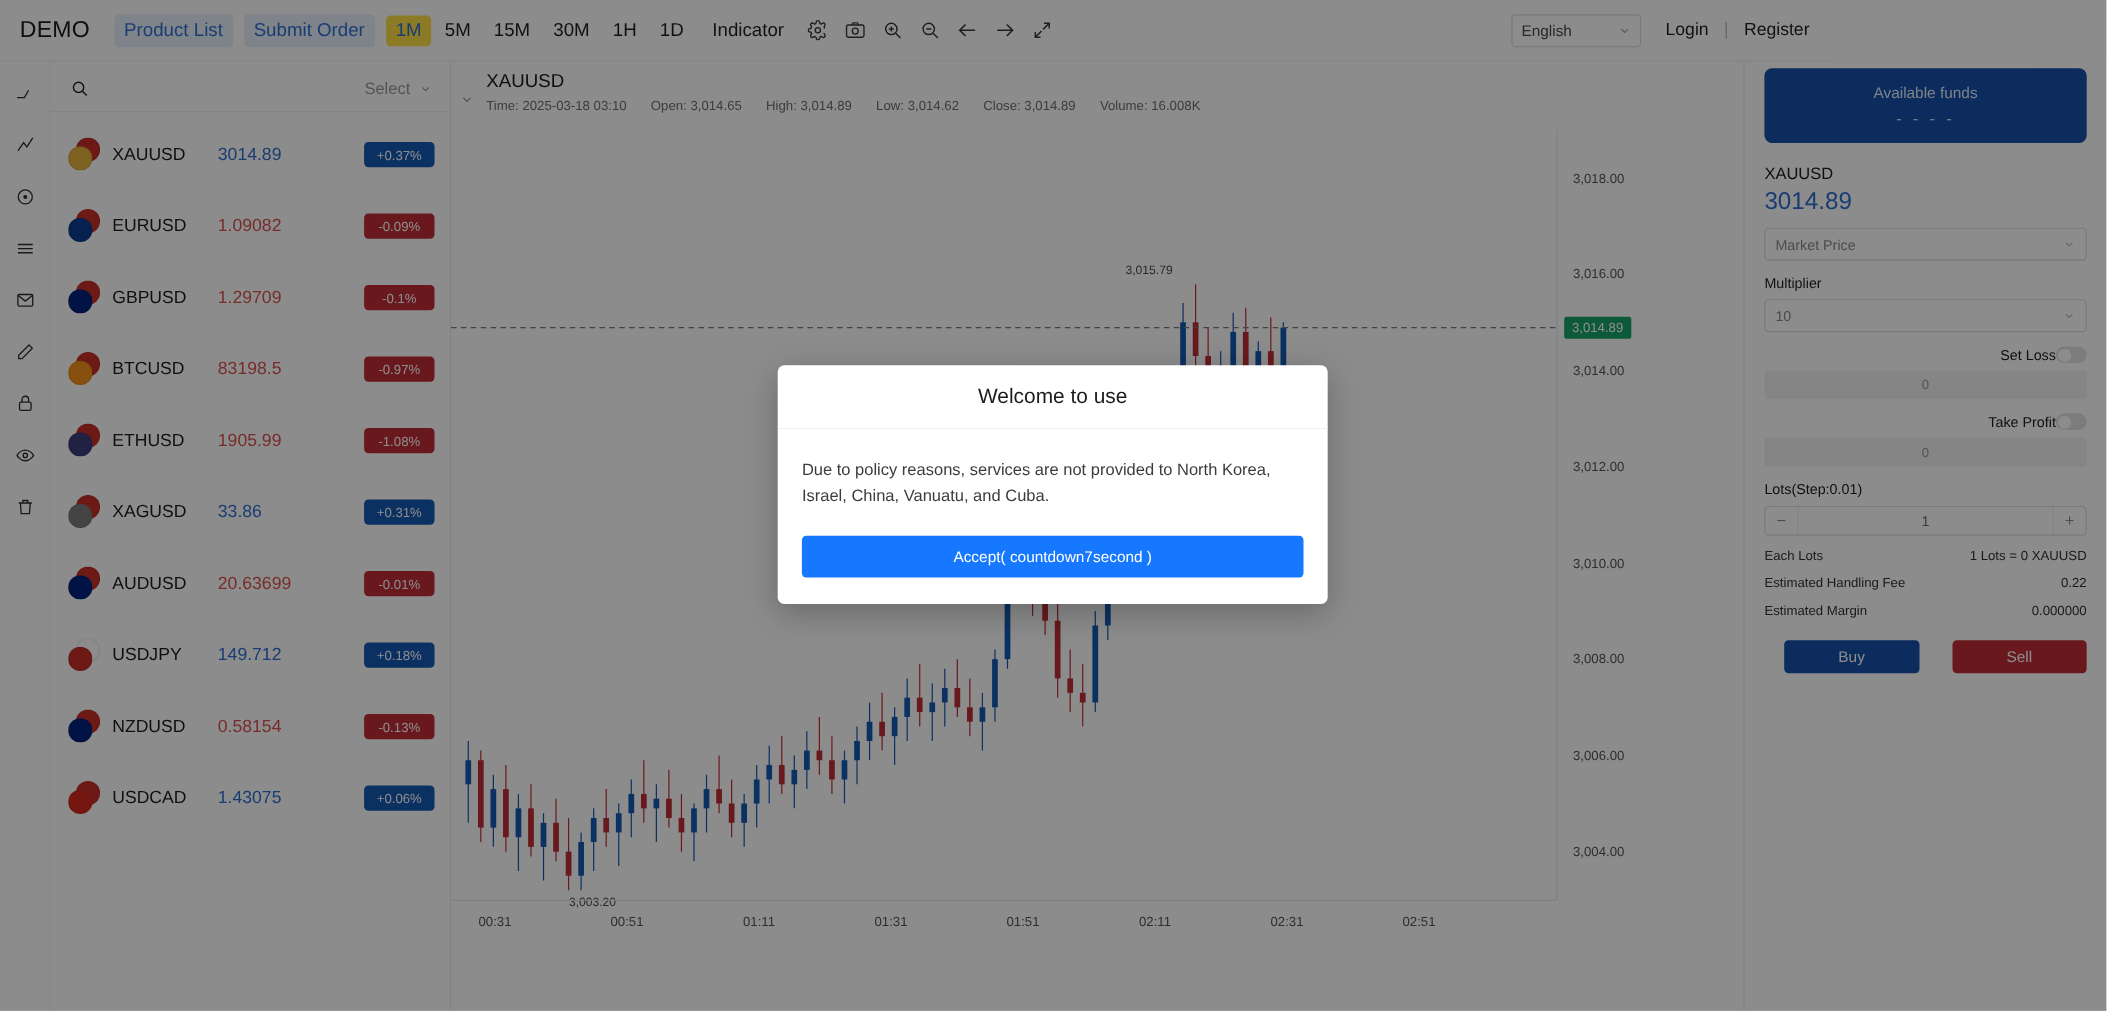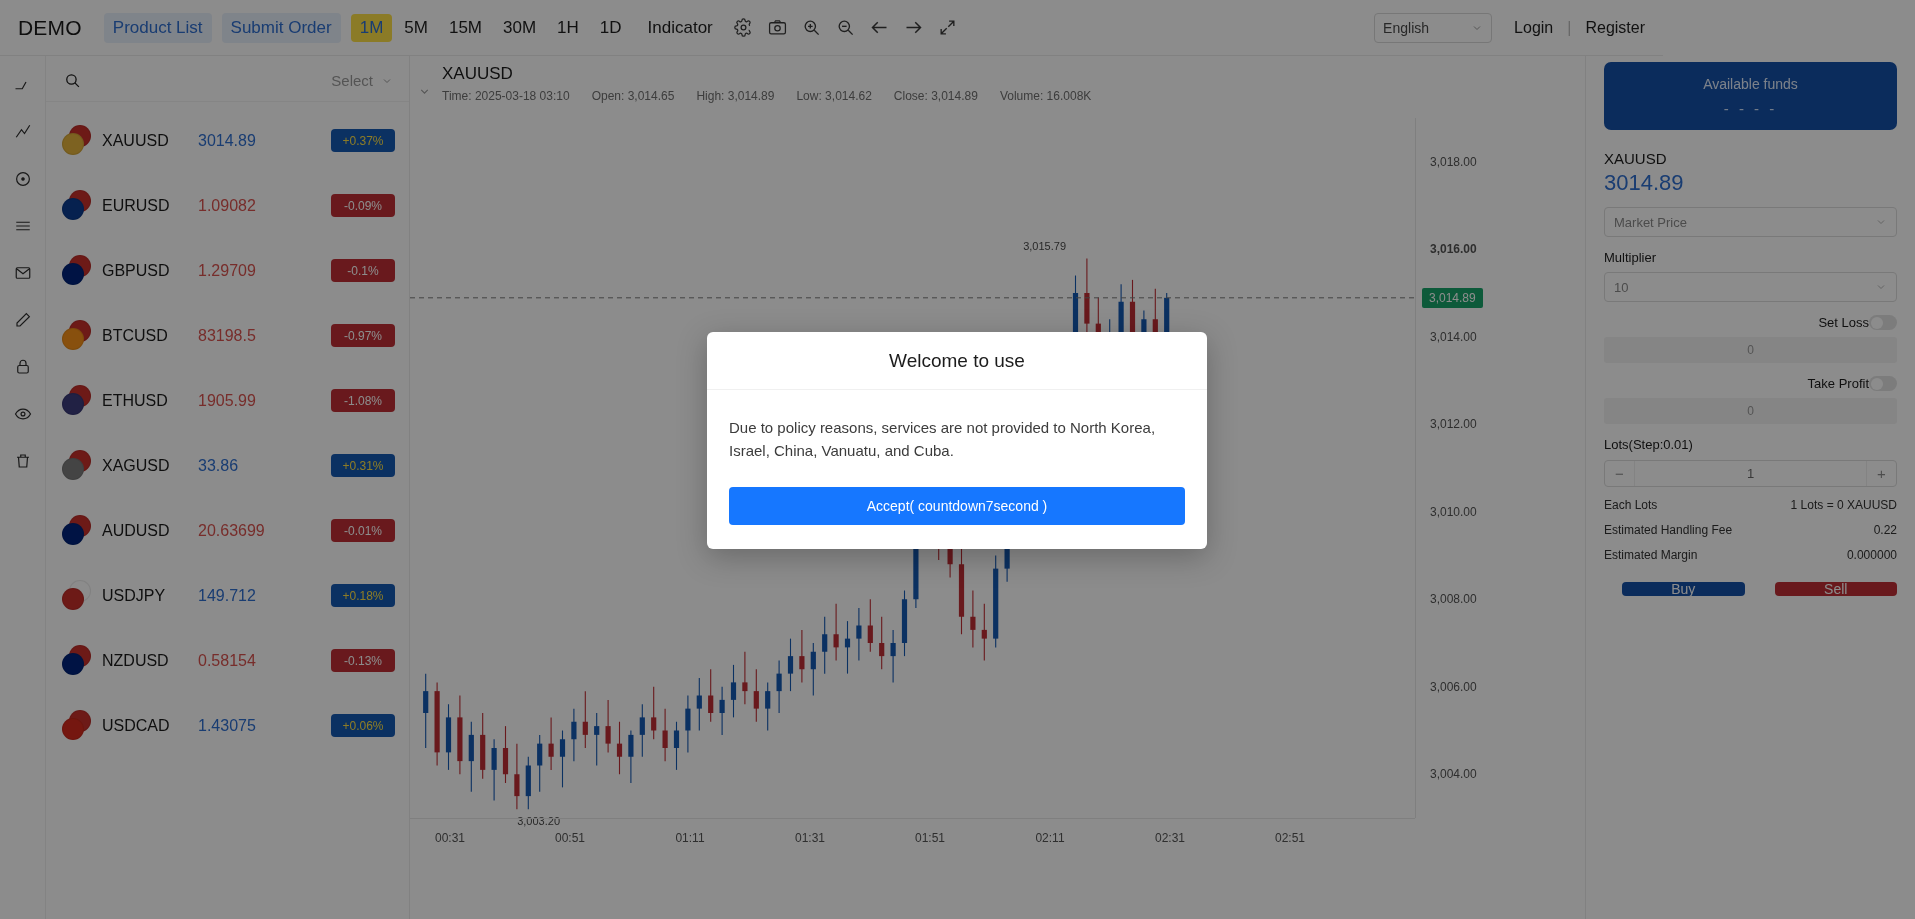--- a/index.html
+++ b/index.html
@@ -87,21 +87,21 @@
   .fl.back { left:7px; top:0; }
   .fl.front { left:0; top:8px; }
   .symname { font-size:16px; color:#1c1c1c; width:86px; }
   .symprice { font-size:16px; margin-left:10px; }
   .up { color:#2f6fd0; }
   .down { color:#d9534f; }
   .chip {
     position:absolute; right:14px; width:64px; height:23px; border-radius:4px;
     color:#fff; font-size:12px; display:flex; align-items:center; justify-content:center;
   }
-  .chip.up { background:#1559b3; color:#fde047; }
+  .chip.up { background:#1559b3; color:#ffffff; }
   .chip.down { background:#bf2f35; color:#fff; }
 
   
   .chartarea {
     position:absolute; left:410px; top:56px; width:1175px; height:863px; background:#fff;
   }
   .chartsym { position:absolute; left:32px; top:8px; font-size:17px; color:#1c1c1c; }
   .chev-sym { position:absolute; left:8px; top:28px; color:#9b9b9b; }
   .ohlc {
     position:absolute; left:32px; top:33px; font-size:12px; color:#6f6f6f;
@@ -168,21 +168,21 @@
     color:#8d8d8d; font-size:15px; cursor:pointer;
   }
   .stepbtn.minus { border-right:1px solid #eee; }
   .stepbtn.plus { border-left:1px solid #eee; }
   .stepval { flex:1; display:flex; align-items:center; justify-content:center; font-size:13px; color:#6b6b6b; }
   .inforow {
     margin-top:11px; display:flex; justify-content:space-between; font-size:12px; color:#333;
   }
   .btnrow { margin-top:20px; display:flex; gap:12px; }
   .bigbtn {
-    flex:1; height:14px; border-radius:4px; color:#fff; font-size:14px;
+    flex:1; height:30px; border-radius:4px; color:#fff; font-size:14px;
     display:flex; align-items:center; justify-content:center; cursor:pointer; border:none;
     font-family:inherit;
     margin-left:18px;
   }
   .buy { background:#1450a8; }
   .sell { background:#bf2f35; }
 
   
   .modal {
     position:absolute; z-index:60; left:707px; top:332px; width:500px;
@@ -587,21 +587,21 @@
           <line x1="756.7" y1="175" x2="756.7" y2="236.25000000000398" stroke="#1559b3" stroke-width="1.1"></line>
           <rect x="754.1" y="179.81250000000557" width="5.2" height="38.93749999999443" fill="#1559b3"></rect>
           <line x1="0" y1="179.81250000000557" x2="1005" y2="179.81250000000557" stroke="#7a7a7a" stroke-width="1" stroke-dasharray="5,4"></line>
         </svg>
       <div class="pricelabel" id="hi-ann" style="left: 613.2px; top: 122.438px;">3,015.79</div>
       <div class="pricelabel" id="lo-ann" style="left: 107.2px; top: 697.25px;">3,003.20</div>
     </div>
 
     <div class="yaxis" id="yaxis">
         <div class="ylab" style="top: 43.75px;">3,018.00</div>
-        <div class="ylab" style="top: 131.25px; font-weight: bold;">3,016.00</div>
+        <div class="ylab" style="top: 131.25px;">3,016.00</div>
         <div class="ylab" style="top: 218.75px;">3,014.00</div>
         <div class="ylab" style="top: 306.25px;">3,012.00</div>
         <div class="ylab" style="top: 393.75px;">3,010.00</div>
         <div class="ylab" style="top: 481.25px;">3,008.00</div>
         <div class="ylab" style="top: 568.75px;">3,006.00</div>
         <div class="ylab" style="top: 656.25px;">3,004.00</div>
         <div class="ytag" style="top: 179.812px;">3,014.89</div>
       </div>
     <div class="xaxis" id="xaxis">
         <div class="xlab" style="left: 40px;">00:31</div>

